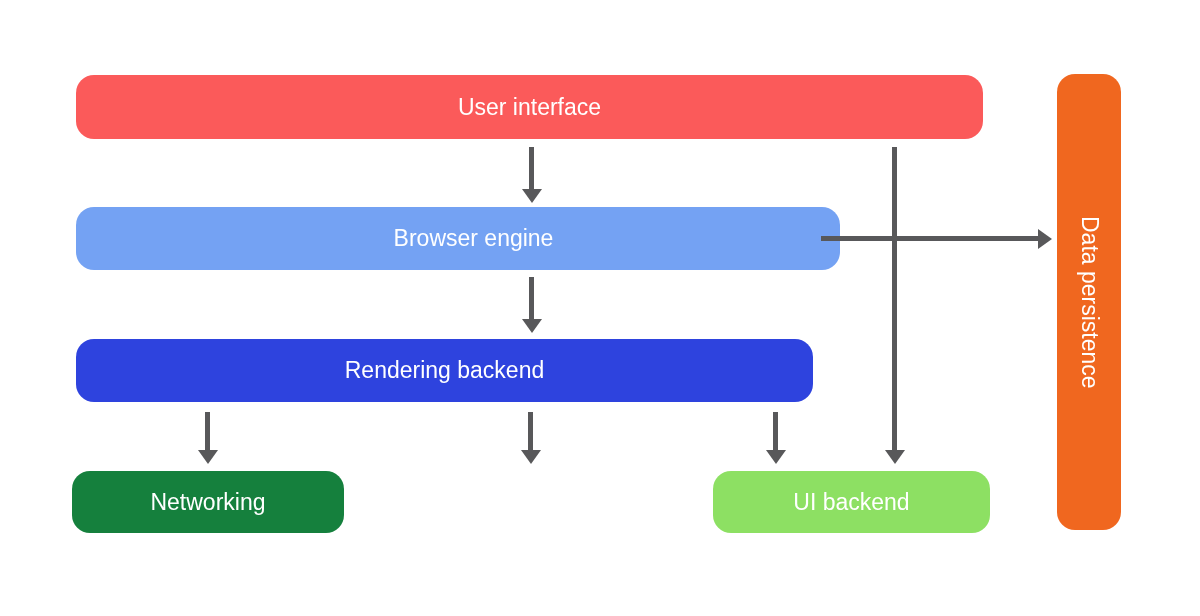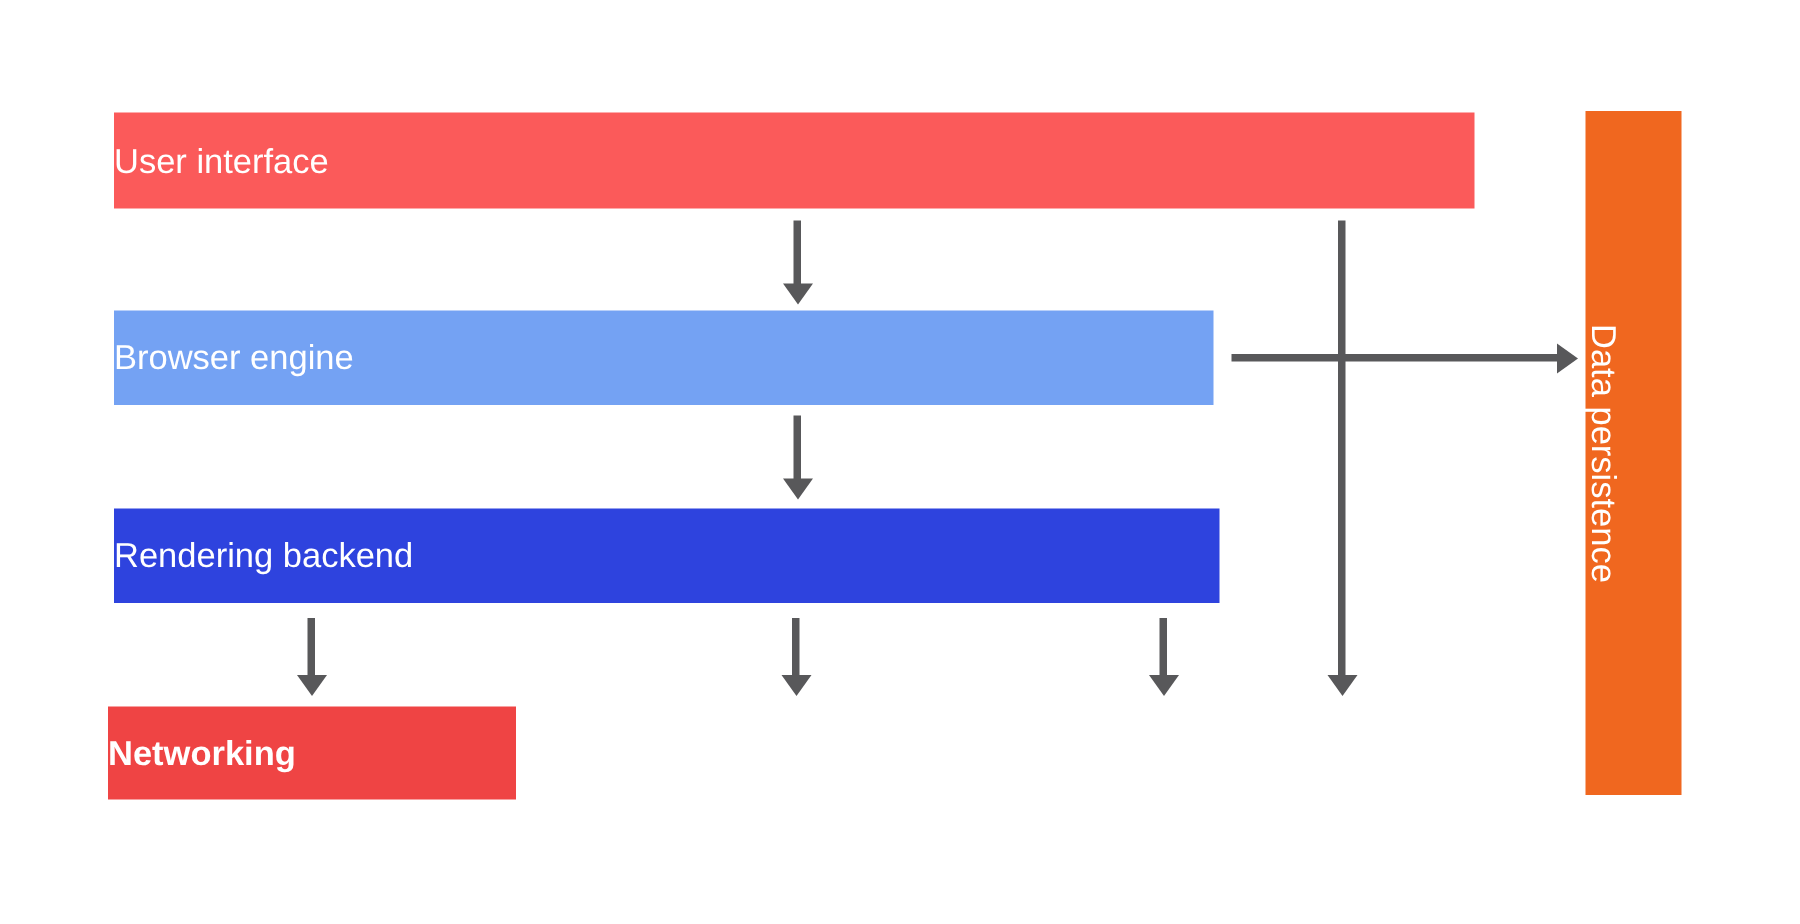--- a/index.html
+++ b/index.html
@@ -15,28 +15,30 @@
     overflow: hidden;
   }
   .stage {
     position: absolute;
     inset: 0;
   }
   .node {
     position: absolute;
     display: flex;
     align-items: center;
+    justify-content: center;
     color: #ffffff;
     font-size: 23px;
     line-height: 1;
     user-select: none;
+    border-radius: 18px;
   }
   
   #n-user-interface   { left: 76px;  top: 75px;  width: 907px; height: 64px; }
-  #n-browser-engine   { left: 76px;  top: 207px; width: 733px; height: 63px; }
+  #n-browser-engine   { left: 76px;  top: 207px; width: 733px; height: 63px; padding-left: 31px; }
   #n-rendering-engine { left: 76px;  top: 339px; width: 737px; height: 63px; }
   #n-networking       { left: 72px;  top: 471px; width: 272px; height: 62px; }
   #n-javascript-engine{ left: 395px; top: 471px; width: 272px; height: 62px; }
   #n-ui-backend       { left: 713px; top: 471px; width: 277px; height: 62px; }
   #n-data-persistence { left: 1057px; top: 74px; width: 64px;  height: 456px; }
 
   .vertical-label {
     writing-mode: vertical-rl;
     white-space: nowrap;
   }
@@ -93,25 +95,28 @@
   </div>
 
   <div class="node" id="n-browser-engine" style="background-color: rgb(116, 162, 243);">
     <span>Browser engine</span>
   </div>
 
   <div class="node" id="n-rendering-engine" style="background-color: rgb(46, 67, 222);">
     <span>Rendering backend</span>
   </div>
 
-  <div class="node" id="n-networking" style="background-color: #ef4444; font-weight: bold;">
+  <div class="node" id="n-networking" style="background-color: #15803d;">
     <span>Networking</span>
   </div>
 
 
+  <div class="node" id="n-ui-backend" style="background-color: rgb(141, 224, 99);">
+    <span>UI backend</span>
+  </div>
 
   <div class="node" id="n-data-persistence" style="background-color: rgb(240, 103, 31);">
     <span class="vertical-label">Data persistence</span>
   </div>
 
   <div class="varrow" id="a-ui-to-browser"></div>
 
   <div class="varrow" id="a-browser-to-render"></div>
 
   <div class="varrow" id="a-render-to-network"></div>

